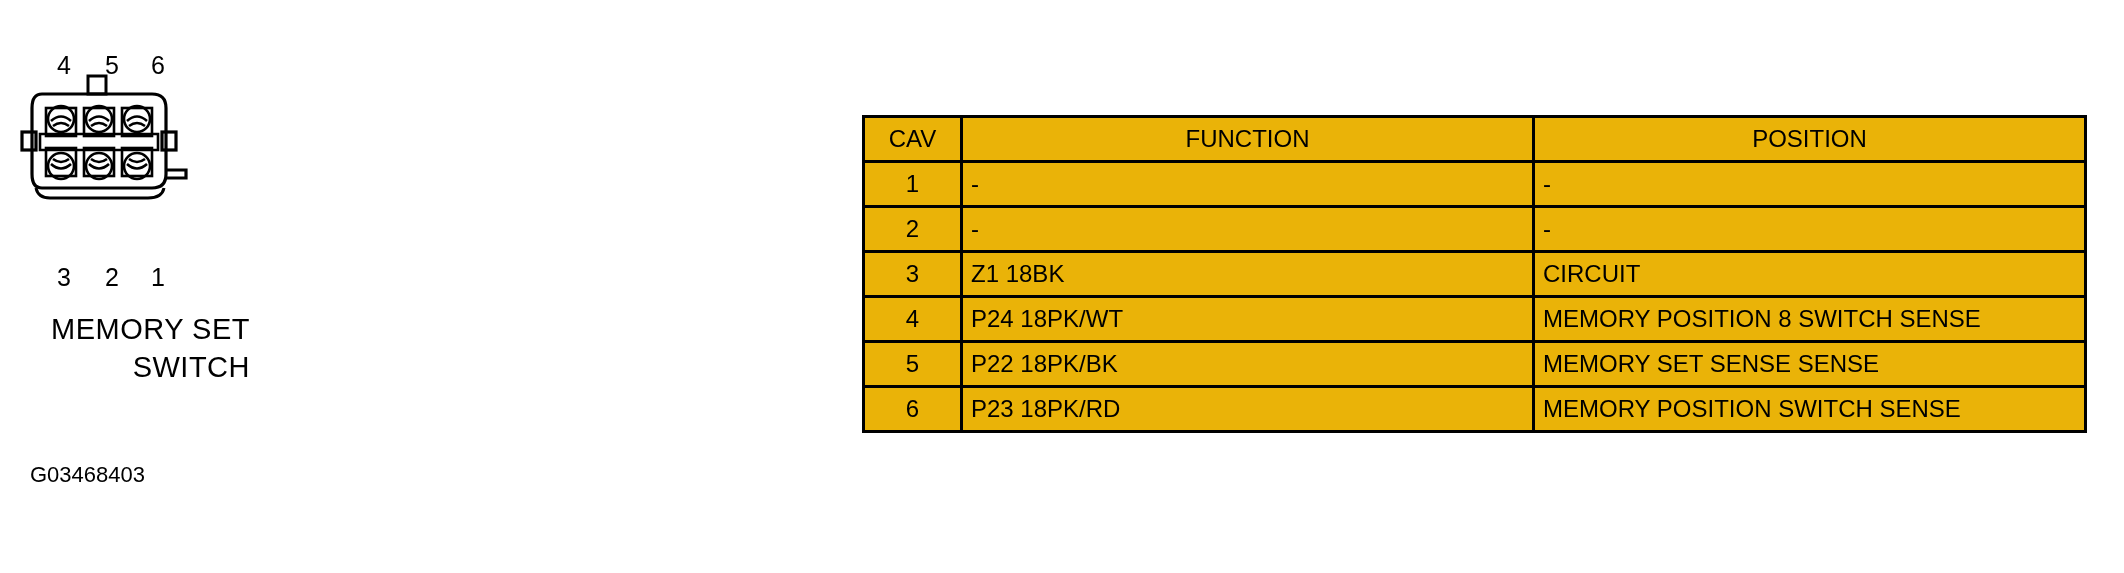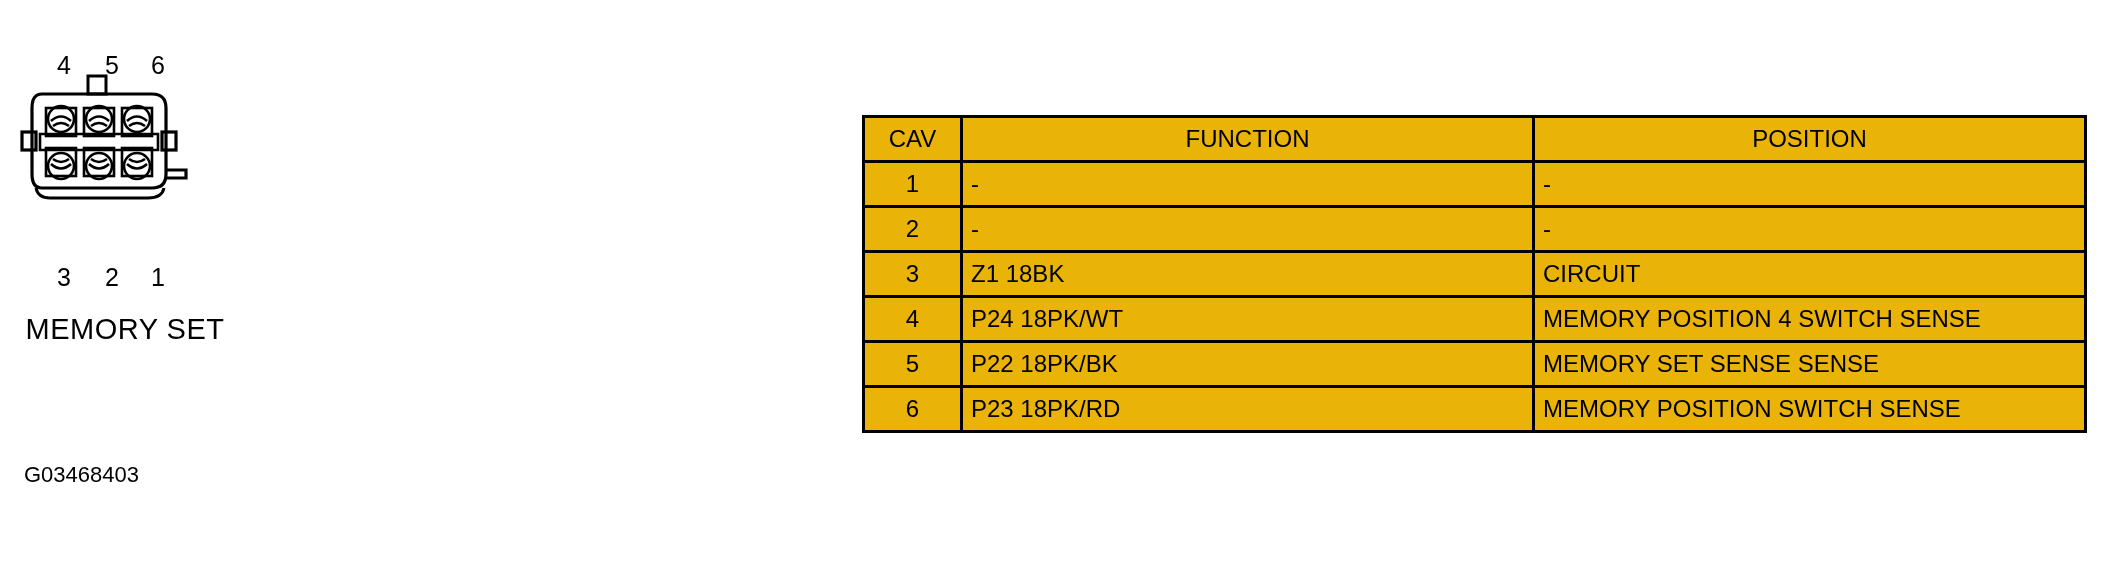--- a/index.html
+++ b/index.html
@@ -51,31 +51,31 @@
   #connector-svg {
     position: absolute;
     left: 20px;
     top: 74px;
   }
 
   .connector-caption {
     position: absolute;
     left: 0;
     width: 250px;
-    text-align: center;
+    text-align: right;
     font-size: 29px;
     letter-spacing: 0.5px;
     font-family: "Liberation Sans", sans-serif;
   }
   #caption-line-1 { top: 313px; }
   #caption-line-2 { top: 351px; }
 
   #figure-code {
     position: absolute;
-    left: 24px;
+    left: 30px;
     top: 462px;
     font-size: 22px;
     font-family: "Liberation Sans", sans-serif;
   }
 
   
   #pinout-table {
     position: absolute;
     left: 862px;
     top: 115px;
@@ -177,20 +177,21 @@
     </svg>
   </div>
 
   <div class="pin-label-row bottom">
     <span class="pin-num p0">3</span>
     <span class="pin-num p1">2</span>
     <span class="pin-num p2">1</span>
   </div>
 
   <div class="connector-caption" id="caption-line-1">MEMORY SET</div>
+  <div class="connector-caption" id="caption-line-2">SWITCH</div>
 
   <div id="figure-code">G03468403</div>
 </div>
 
 <table id="pinout-table">
   <colgroup>
     <col class="c-cav">
       <col class="c-circ">
       <col class="c-func">
   </colgroup>
@@ -213,21 +214,21 @@
       <td class="function-cell">-</td>
     </tr>
     <tr>
       <td class="cav-cell">3</td>
       <td class="circuit-cell">Z1 18BK</td>
       <td class="function-cell">CIRCUIT</td>
     </tr>
     <tr>
       <td class="cav-cell">4</td>
       <td class="circuit-cell">P24 18PK/WT</td>
-      <td class="function-cell">MEMORY POSITION 4 SWITCH SENSE</td>
+      <td class="function-cell">MEMORY POSITION 8 SWITCH SENSE</td>
     </tr>
     <tr>
       <td class="cav-cell">5</td>
       <td class="circuit-cell">P22 18PK/BK</td>
       <td class="function-cell">MEMORY SET SENSE SENSE</td>
     </tr>
     <tr>
       <td class="cav-cell">6</td>
       <td class="circuit-cell">P23 18PK/RD</td>
       <td class="function-cell">MEMORY POSITION SWITCH SENSE</td>

